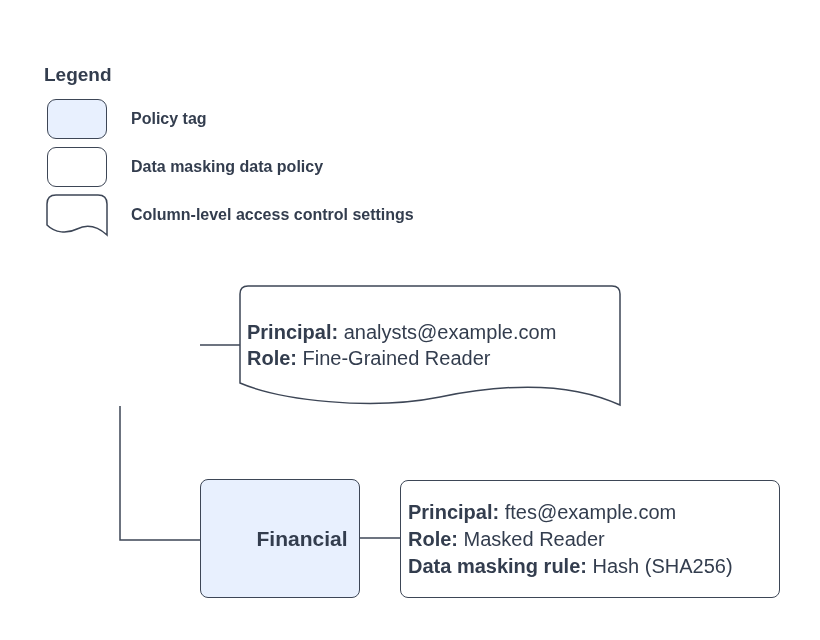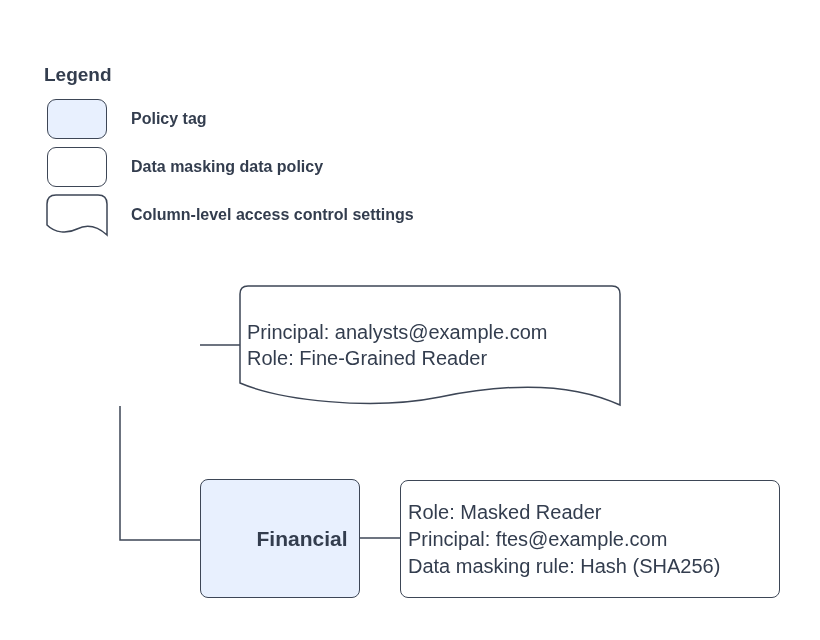--- a/index.html
+++ b/index.html
@@ -39,21 +39,21 @@
   
   .doc-shape{position:absolute;left:239px;top:285px;}
   .doc-shape path, .swatch-doc path{fill:var(--shape-fill);stroke:var(--stroke);stroke-width:1.5;}
   .doc-text{position:absolute;left:247px;top:319px;font-size:20px;line-height:26px;white-space:nowrap;}
 
   
   .policy-box{position:absolute;left:400px;top:480px;width:380px;height:118px;background:var(--shape-fill);
               border:1.5px solid var(--stroke);border-radius:8px;display:flex;flex-direction:column;
               justify-content:center;padding-left:7px;font-size:20px;line-height:27px;white-space:nowrap;}
 
-  .kv b{font-weight:normal;}
+  .kv b{font-weight:bold;}
 </style>
 </head>
 <body>
 
 <div class="canvas">
 
   <svg class="connectors" viewBox="0 0 820 640" xmlns="http://www.w3.org/2000/svg">
     <path d="M 200 345 H 240"></path>
     <path d="M 120 406 V 540 H 200"></path>
     <path d="M 360 538 H 400"></path>
@@ -79,18 +79,18 @@
   <div class="doc-text">
     <div class="kv"><b>Principal:</b><span> analysts@example.com</span></div>
     <div class="kv"><b>Role:</b><span> Fine-Grained Reader</span></div>
   </div>
 
   <div class="node financial">
     <span>Financial</span>
   </div>
 
   <div class="policy-box">
+    <div class="kv"><b>Principal:</b><span> ftes@example.com</span></div>
     <div class="kv"><b>Role:</b><span> Masked Reader</span></div>
-    <div class="kv"><b>Principal:</b><span> ftes@example.com</span></div>
     <div class="kv"><b>Data masking rule:</b><span> Hash (SHA256)</span></div>
   </div>
 
 </div>
 
 </body></html>

